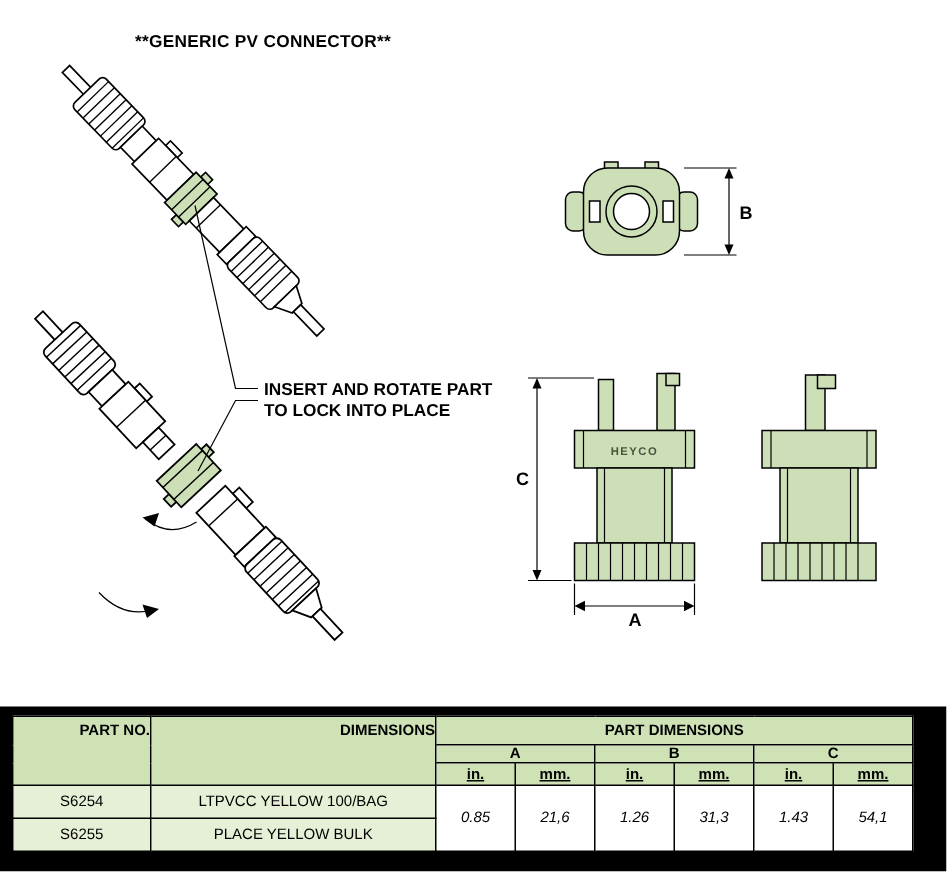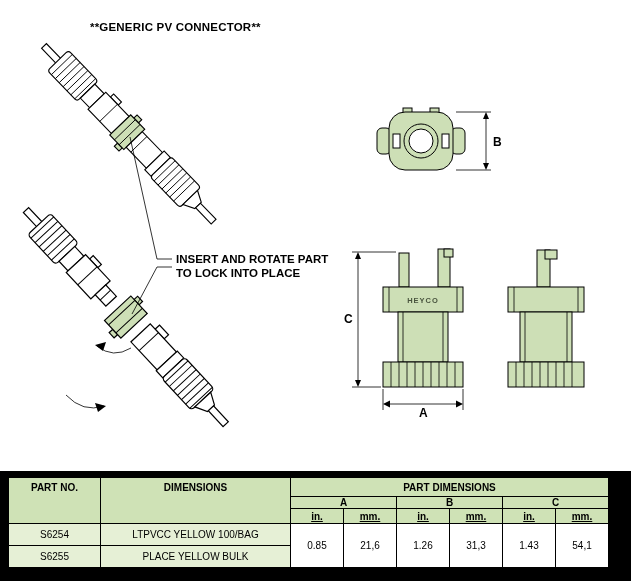--- a/index.html
+++ b/index.html
@@ -16,26 +16,26 @@
   .wh { fill:#fff; stroke:#000; stroke-width:1; }
   .gr { fill:var(--part-green,#cddfb6); stroke:#000; stroke-width:1; }
   .ln { fill:none; stroke:#000; stroke-width:.8; }
   .ar { fill:#000; stroke:none; }
 
   .strip { position:absolute; left:0; top:471px; width:631px; height:110px; background:#000; }
 
   table.parts { border-collapse:collapse; margin:6px 0 0 8px; background:#fff; table-layout:fixed; }
   .parts th, .parts td { border:1px solid #000; text-align:center; vertical-align:middle; padding:0; overflow:hidden; white-space:nowrap; }
   .parts thead th { background:var(--table-header-green,#cfe2b6); font-weight:bold; font-size:10px; }
-  .parts .rowspan-head { vertical-align:top; padding-top:4px; }
+  .parts .rowspan-head { vertical-align:top; padding-top:4px;text-align:right; }
   .parts tr.h1 th { height:19px; }
   .parts tr.h2 th { height:12px; font-size:10px; }
   .parts tr.h3 th { height:15px; font-size:10px;text-decoration:underline; }
   .parts td { font-size:10px; background:var(--table-row-green,#e6f0d6); height:22px; }
-  .parts td.num { background:#fff; }
+  .parts td.num { background:#fff;font-style:italic; }
   .parts td.part { font-weight:normal; }
 </style>
 </head>
 <body>
 
 <div class="page">
 
   <svg class="drawing" width="631" height="471" viewBox="0 0 631 471">
 
     <text x="90" y="31" class="t-title">**GENERIC PV CONNECTOR**</text>

